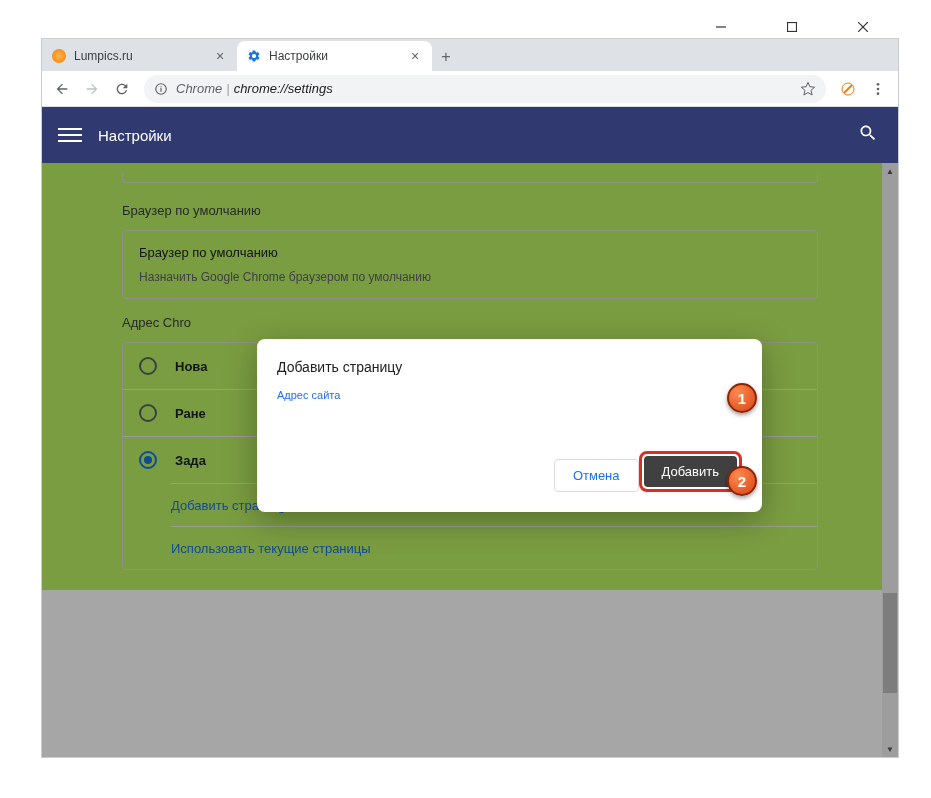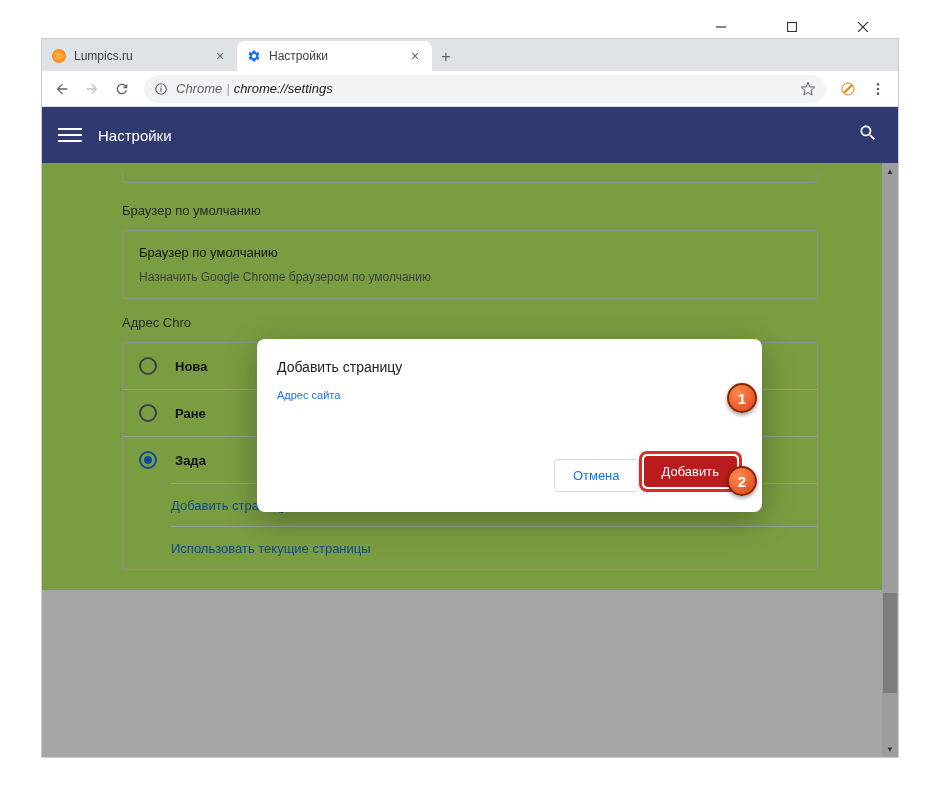--- a/index.html
+++ b/index.html
@@ -53,21 +53,21 @@
   .scrollbar-thumb { position: absolute; right: 1px; width: 14px; background: #c1c1c1; top: 430px; height: 100px; }
   .scrollbar-arrow { position: absolute; right: 0; width: 16px; height: 16px; background: #f1f1f1; display: flex; align-items: center; justify-content: center; font-size: 8px; color: #555; }
   .dialog { position: absolute; top: 300px; left: 215px; width: 505px; background: #fff; border-radius: 8px; box-shadow: 0 8px 32px rgba(0,0,0,0.3); padding: 20px; z-index: 20; }
   .dialog-title { font-size: 14px; color: #202124; margin-bottom: 14px; }
   .field-label { font-size: 11px; color: #1a73e8; margin-bottom: 20px; }
   .input-wrap { border: 3px solid #d93025; border-radius: 6px; padding: 2px; }
   .text-input { width: 100%; height: 30px; border: none; border-bottom: 1px solid #ccc; background: #f8f9fa; padding: 0 10px; font-size: 13px; outline: none; }
   .dialog-actions { display: flex; justify-content: flex-end; margin-top: 50px; align-items: flex-end; }
   .btn-cancel { border: 1px solid #dadce0; background: #fff; color: #1a73e8; padding: 8px 18px; border-radius: 4px; font-size: 13px; cursor: pointer; }
   .btn-add-wrap { border: 3px solid #d93025; border-radius: 8px; padding: 2px; }
-  .btn-add { background: #b91c1c; color: #fff; border: none; padding: 8px 18px; border-radius: 4px; font-size: 13px; cursor: pointer; font-weight: 500; }
+  .btn-add { background: #404040; color: #fff; border: none; padding: 8px 18px; border-radius: 4px; font-size: 13px; cursor: pointer; font-weight: 500; }
   .marker { position: absolute; width: 30px; height: 30px; border-radius: 50%; background: radial-gradient(circle at 35% 30%, #ff8a50, #d84315); border: 2px solid #8b2500; color: #fff; font-weight: bold; font-size: 15px; display: flex; align-items: center; justify-content: center; box-shadow: 0 2px 4px rgba(0,0,0,0.4); z-index: 30; }
   .marker-1 { top: 344px; left: 685px; }
   .marker-2 { top: 427px; left: 685px; }
   svg { display: block; }
 </style>
 </head>
 <body>
 
 <div class="win-controls" style="position:absolute; top:12px; right:46px; display:flex; gap:26px;">
   <div class="win-btn">

